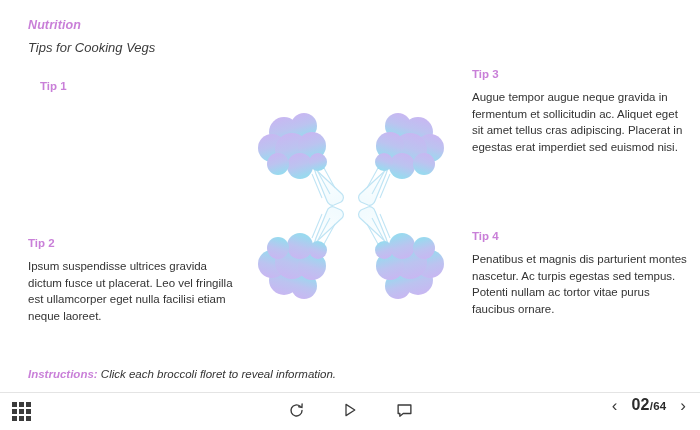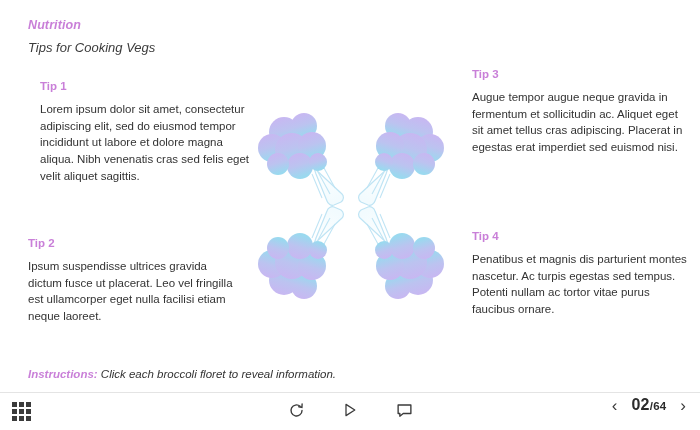--- a/index.html
+++ b/index.html
@@ -170,21 +170,20 @@
 
 <div id="slide">
 
   <div class="header">
     <div class="header-title">Nutrition</div>
     <div class="header-sub">Tips for Cooking Vegs</div>
   </div>
 
   <div class="tip" id="tip1">
     <div class="tip-title">Tip 1</div>
-    <div class="tip-body">Lorem ipsum dolor sit amet, consectetur adipiscing elit, sed do eiusmod tempor incididunt ut labore et dolore magna aliqua. Nibh venenatis cras sed felis eget velit aliquet sagittis.</div>
   </div>
 
   <div class="tip" id="tip2">
     <div class="tip-title">Tip 2</div>
     <div class="tip-body">Ipsum suspendisse ultrices gravida dictum fusce ut placerat. Leo vel fringilla est ullamcorper eget nulla facilisi etiam neque laoreet.</div>
   </div>
 
   <div class="tip" id="tip3">
     <div class="tip-title">Tip 3</div>
     <div class="tip-body">Augue tempor augue neque gravida in fermentum et sollicitudin ac. Aliquet eget sit amet tellus cras adipiscing. Placerat in egestas erat imperdiet sed euismod nisi.</div>

